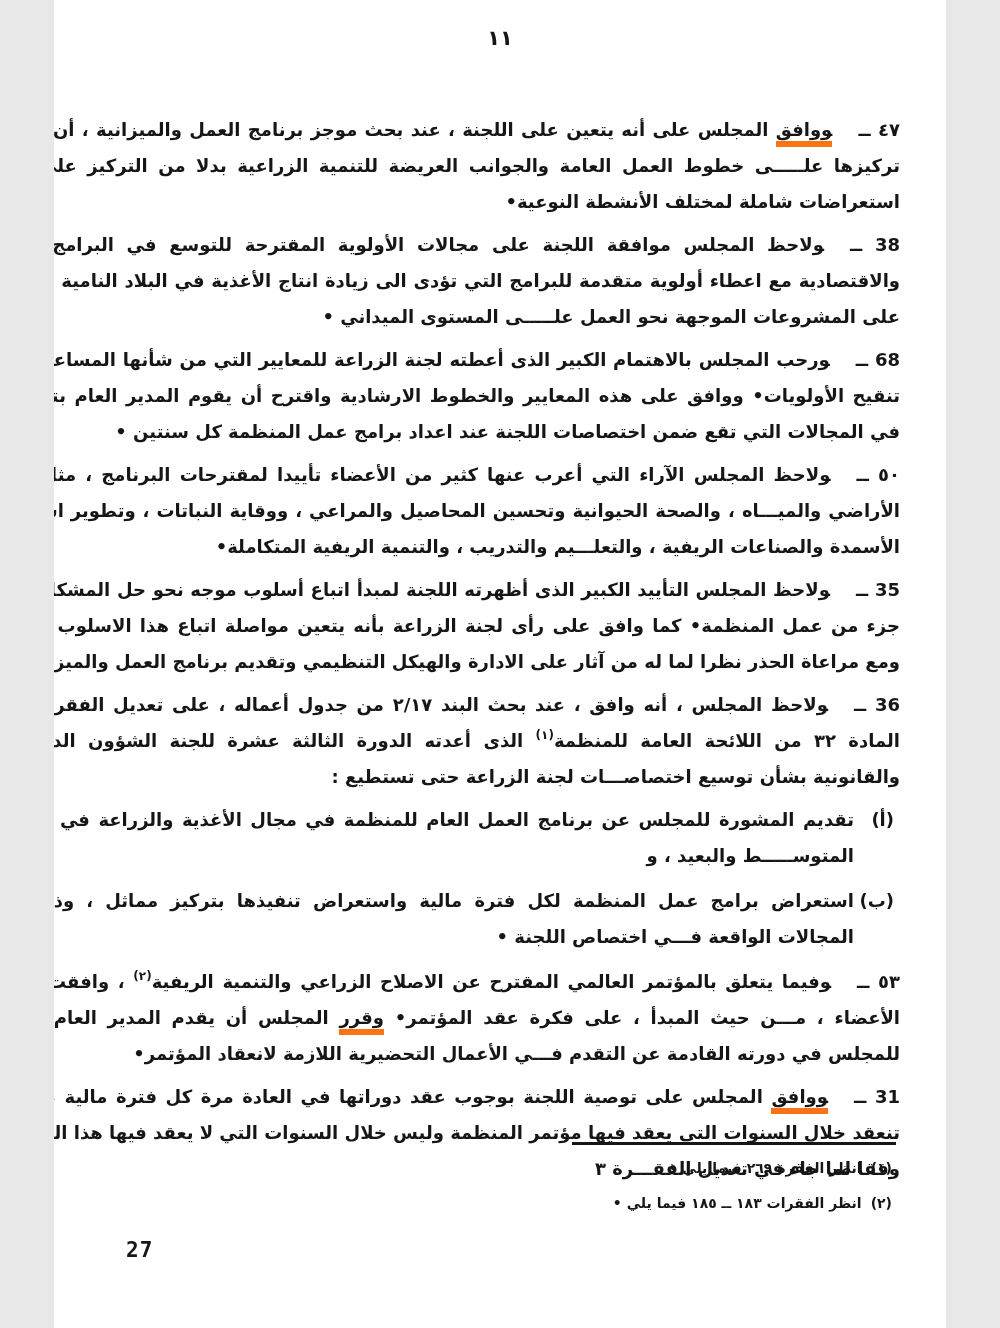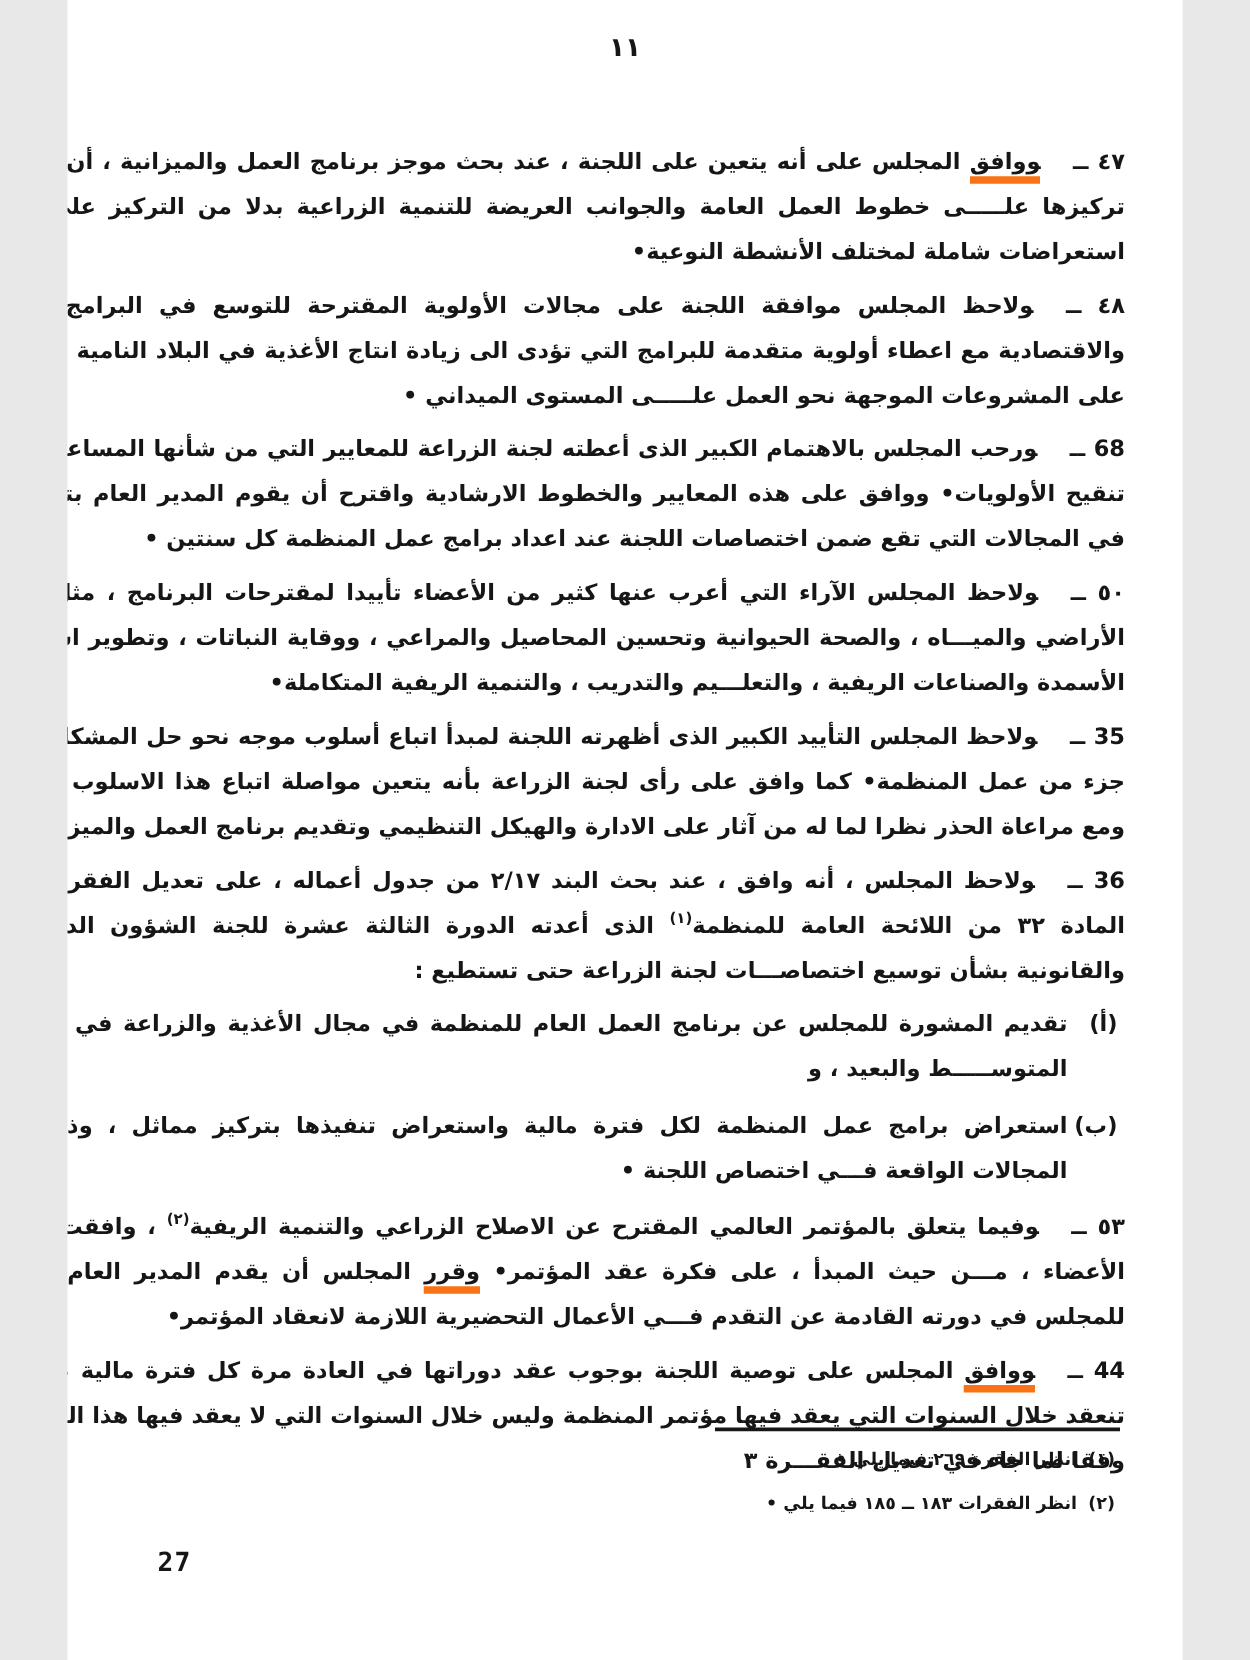--- a/index.html
+++ b/index.html
@@ -47,37 +47,37 @@
 <body>
 
 <div class="page">
 
   <div class="top-num">١١</div>
 
   <div class="content">
 
     <p class="para"><span class="pnum">٤٧ ــ</span><span class="u">ووافق</span><span> المجلس على أنه يتعين على اللجنة ، عند بحث موجز برنامج العمل والميزانية ، أن تواصل تركيزها علـــــى خطوط العمل العامة والجوانب العريضة للتنمية الزراعية بدلا من التركيز على عمل استعراضات شاملة لمختلف الأنشطة النوعية•</span></p>
 
-    <p class="para"><span class="pnum">٤٨ ــ</span><span>ولاحظ المجلس موافقة اللجنة على مجالات الأولوية المقترحة للتوسع في البرامج الفنية والاقتصادية مع اعطاء أولوية متقدمة للبرامج التي تؤدى الى زيادة انتاج الأغذية في البلاد النامية والتأكيد على المشروعات الموجهة نحو العمل علـــــى المستوى الميداني •</span></p>
+    <p class="para"><span class="pnum">38 ــ</span><span>ولاحظ المجلس موافقة اللجنة على مجالات الأولوية المقترحة للتوسع في البرامج الفنية والاقتصادية مع اعطاء أولوية متقدمة للبرامج التي تؤدى الى زيادة انتاج الأغذية في البلاد النامية والتأكيد على المشروعات الموجهة نحو العمل علـــــى المستوى الميداني •</span></p>
 
     <p class="para"><span class="pnum">68 ــ</span><span>ورحب المجلس بالاهتمام الكبير الذى أعطته لجنة الزراعة للمعايير التي من شأنها المساعدة على تنقيح الأولويات• ووافق على هذه المعايير والخطوط الارشادية واقترح أن يقوم المدير العام بتطبيقها في المجالات التي تقع ضمن اختصاصات اللجنة عند اعداد برامج عمل المنظمة كل سنتين •</span></p>
 
     <p class="para"><span class="pnum">٥٠ ــ</span><span>ولاحظ المجلس الآراء التي أعرب عنها كثير من الأعضاء تأييدا لمقترحات البرنامج ، مثل تنمية الأراضي والميـــاه ، والصحة الحيوانية وتحسين المحاصيل والمراعي ، ووقاية النباتات ، وتطوير استعمال الأسمدة والصناعات الريفية ، والتعلـــيم والتدريب ، والتنمية الريفية المتكاملة•</span></p>
 
     <p class="para"><span class="pnum">35 ــ</span><span>ولاحظ المجلس التأييد الكبير الذى أظهرته اللجنة لمبدأ اتباع أسلوب موجه نحو حل المشكلات في جزء من عمل المنظمة• كما وافق على رأى لجنة الزراعة بأنه يتعين مواصلة اتباع هذا الاسلوب تدريجيا ومع مراعاة الحذر نظرا لما له من آثار على الادارة والهيكل التنظيمي وتقديم برنامج العمل والميزانية•</span></p>
 
     <p class="para"><span class="pnum">36 ــ</span><span>ولاحظ المجلس ، أنه وافق ، عند بحث البند ٢/١٧ من جدول أعماله ، على تعديل الفقرة ٥ من المادة ٣٢ من اللائحة العامة للمنظمة</span><sup class="fnref">(١)</sup><span> الذى أعدته الدورة الثالثة عشرة للجنة الشؤون الدستورية والقانونية بشأن توسيع اختصاصـــات لجنة الزراعة حتى تستطيع :</span></p>
 
     <div class="list-item"><span class="li-marker">(أ)</span><span>تقديم المشورة للمجلس عن برنامج العمل العام للمنظمة في مجال الأغذية والزراعة في الأجلين المتوســـــط والبعيد ، و</span></div>
 
     <div class="list-item"><span class="li-marker">(ب)</span><span>استعراض برامج عمل المنظمة لكل فترة مالية واستعراض تنفيذها بتركيز مماثل ، وذلك في المجالات الواقعة فـــي اختصاص اللجنة •</span></div>
 
     <p class="para"><span class="pnum">٥٣ ــ</span><span>وفيما يتعلق بالمؤتمر العالمي المقترح عن الاصلاح الزراعي والتنمية الريفية</span><sup class="fnref">(٢)</sup><span> ، وافقت اغلبية الأعضاء ، مـــن حيث المبدأ ، على فكرة عقد المؤتمر• </span><span class="u">وقرر</span><span> المجلس أن يقدم المدير العام تقريرا للمجلس في دورته القادمة عن التقدم فـــي الأعمال التحضيرية اللازمة لانعقاد المؤتمر•</span></p>
 
-    <p class="para"><span class="pnum">44 ــ</span><span class="u">ووافق</span><span> المجلس على توصية اللجنة بوجوب عقد دوراتها في العادة مرة كل فترة مالية على أن تنعقد خلال السنوات التي يعقد فيها مؤتمر المنظمة وليس خلال السنوات التي لا يعقد فيها هذا المؤتمر ، وفقا لما جاء في تعديل الفقـــرة ٣</span></p>
+    <p class="para"><span class="pnum">31 ــ</span><span class="u">ووافق</span><span> المجلس على توصية اللجنة بوجوب عقد دوراتها في العادة مرة كل فترة مالية على أن تنعقد خلال السنوات التي يعقد فيها مؤتمر المنظمة وليس خلال السنوات التي لا يعقد فيها هذا المؤتمر ، وفقا لما جاء في تعديل الفقـــرة ٣</span></p>
 
   </div>
 
   <div class="footnotes">
     <div class="fn-rule"></div>
     <div class="footnote"><span class="fn-marker">(١)</span><span>انظر الفقرة ٢٦٩ فيما يلي •</span></div>
     <div class="footnote"><span class="fn-marker">(٢)</span><span>انظر الفقرات ١٨٣ ــ ١٨٥ فيما يلي •</span></div>
   </div>
 
   <div class="bottom-num">27</div>

